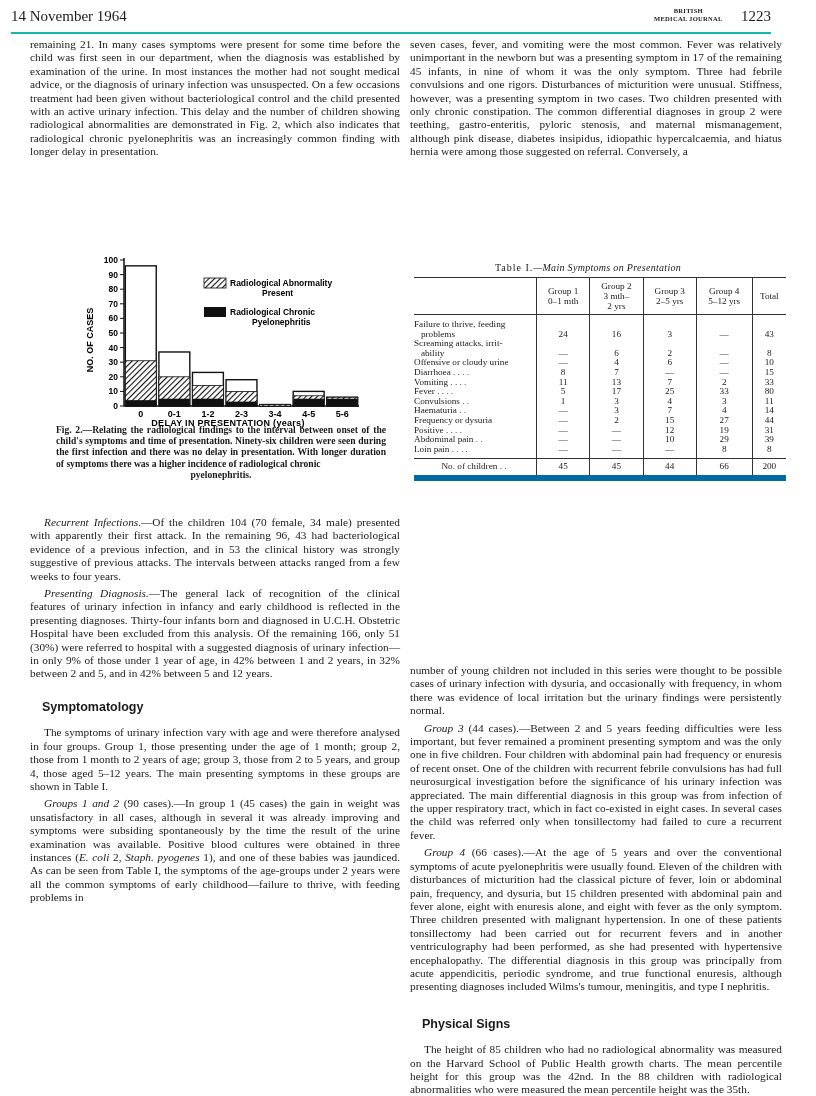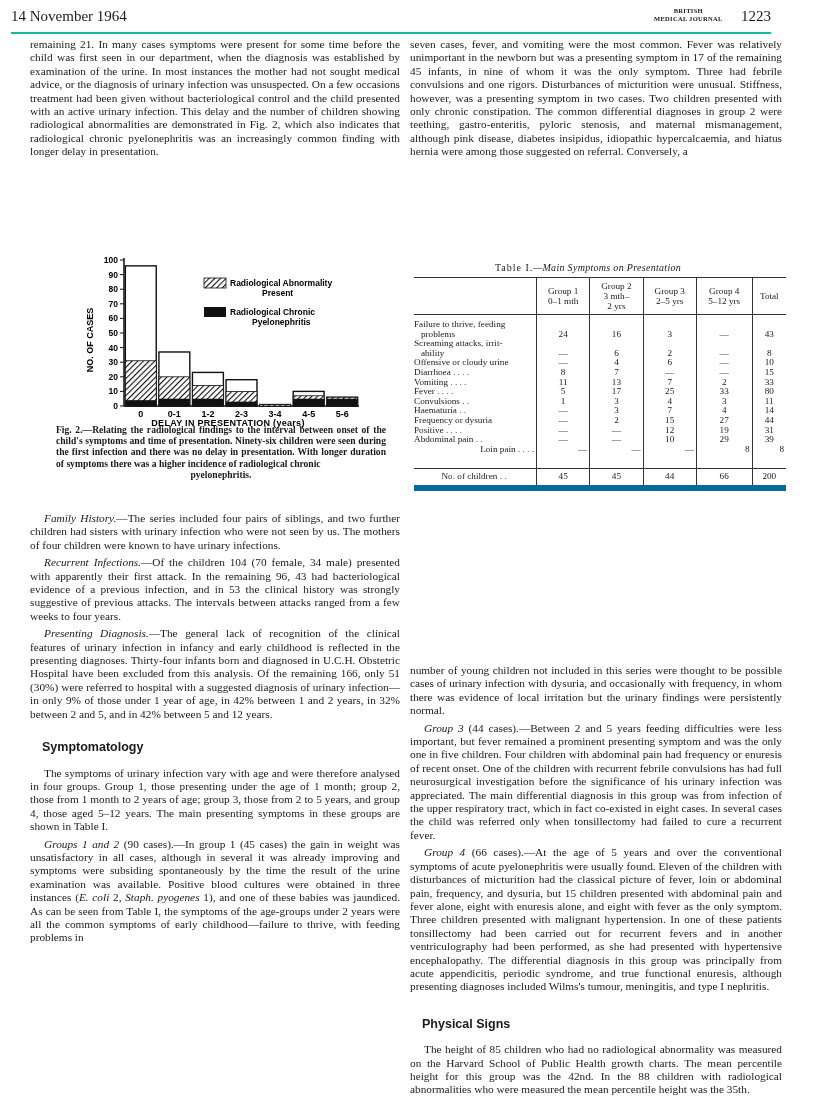--- a/index.html
+++ b/index.html
@@ -36,21 +36,21 @@
 
   
   .table-title { position: absolute; left: 402px; top: 262px; width: 372px; text-align: center; font-size: 10px; letter-spacing: 0.3px; }
   .table-wrap { position: absolute; left: 414px; top: 277px; width: 372px; }
   table { border-collapse: collapse; width: 100%; font-size: 9.2px; line-height: 9.6px; }
   th { font-weight: normal; font-size: 9.2px; line-height: 10px; vertical-align: middle; text-align: center; padding: 3px 1px; border-left: 1px solid #333; border-top: 1px solid #333; border-bottom: 1px solid #333; }
   th.first { border-left: none; }
   td { padding: 0 2px; text-align: center; border-left: 1px solid #333; }
   td.label { text-align: left; border-left: none; padding-left: 0; white-space: nowrap; }
   tr.first-row td { padding-top: 5px; }
-  tr.last-body td { padding-bottom: 14px; text-align: right; }
+  tr.last-body td { padding-bottom: 4px; }
   tr.total-row td { border-top: 1px solid #333; border-bottom: 6px solid #0369a1; padding-top: 3px; padding-bottom: 3px; text-align: center; }
 </style>
 </head>
 <body>
 
 <div class="header">
   <span class="hdr-date">14 November 1964</span>
   <span class="hdr-journal"><span>BRITISH</span><br><span>MEDICAL JOURNAL</span></span>
   <span class="hdr-page">1223</span>
 </div>
@@ -134,21 +134,20 @@
     <text id="xlabel" class="chart-font" font-size="9" x="144" y="176" text-anchor="middle" letter-spacing="0.3">DELAY IN PRESENTATION (years)</text>
   </svg>
 </div>
 
 <div class="fig-caption">
   <p>Fig. 2.—Relating the radiological findings to the interval between onset of the child's symptoms and time of presentation. Ninety-six children were seen during the first infection and there was no delay in presentation. With longer duration of symptoms there was a higher incidence of radiological chronic</p>
   <p class="cap-center">pyelonephritis.</p>
 </div>
 
 <div class="col col-left" style="top:512px;">
-  <p class="indent"><i>Family History.</i><span>—The series included four pairs of siblings, and two further children had sisters with urinary infection who were not seen by us. The mothers of four children were known to have urinary infections.</span></p>
   <p class="indent para-gap"><i>Recurrent Infections.</i><span>—Of the children 104 (70 female, 34 male) presented with apparently their first attack. In the remaining 96, 43 had bacteriological evidence of a previous infection, and in 53 the clinical history was strongly suggestive of previous attacks. The intervals between attacks ranged from a few weeks to four years.</span></p>
   <p class="indent para-gap"><i>Presenting Diagnosis.</i><span>—The general lack of recognition of the clinical features of urinary infection in infancy and early childhood is reflected in the presenting diagnoses. Thirty-four infants born and diagnosed in U.C.H. Obstetric Hospital have been excluded from this analysis. Of the remaining 166, only 51 (30%) were referred to hospital with a suggested diagnosis of urinary infection—in only 9% of those under 1 year of age, in 42% between 1 and 2 years, in 32% between 2 and 5, and in 42% between 5 and 12 years.</span></p>
   <p class="section-heading" style="margin-top:20px;">Symptomatology</p>
   <p class="indent" style="margin-top:10px;">The symptoms of urinary infection vary with age and were therefore analysed in four groups. Group 1, those presenting under the age of 1 month; group 2, those from 1 month to 2 years of age; group 3, those from 2 to 5 years, and group 4, those aged 5–12 years. The main presenting symptoms in these groups are shown in Table I.</p>
   <p class="indent para-gap"><i>Groups 1 and 2</i><span> (90 cases).—In group 1 (45 cases) the gain in weight was unsatisfactory in all cases, although in several it was already improving and symptoms were subsiding spontaneously by the time the result of the urine examination was available. Positive blood cultures were obtained in three instances (</span><i>E. coli</i><span> 2, </span><i>Staph. pyogenes</i><span> 1), and one of these babies was jaundiced. As can be seen from Table I, the symptoms of the age-groups under 2 years were all the common symptoms of early childhood—failure to thrive, with feeding problems in</span></p>
 </div>
 
 <div class="col col-right" style="top:38px;">
   <p>seven cases, fever, and vomiting were the most common. Fever was relatively unimportant in the newborn but was a presenting symptom in 17 of the remaining 45 infants, in nine of whom it was the only symptom. Three had febrile convulsions and one rigors. Disturbances of micturition were unusual. Stiffness, however, was a presenting symptom in two cases. Two children presented with only chronic constipation. The common differential diagnoses in group 2 were teething, gastro-enteritis, pyloric stenosis, and maternal mismanagement, although pink disease, diabetes insipidus, idiopathic hypercalcaemia, and hiatus hernia were among those suggested on referral. Conversely, a</p>
 </div>

